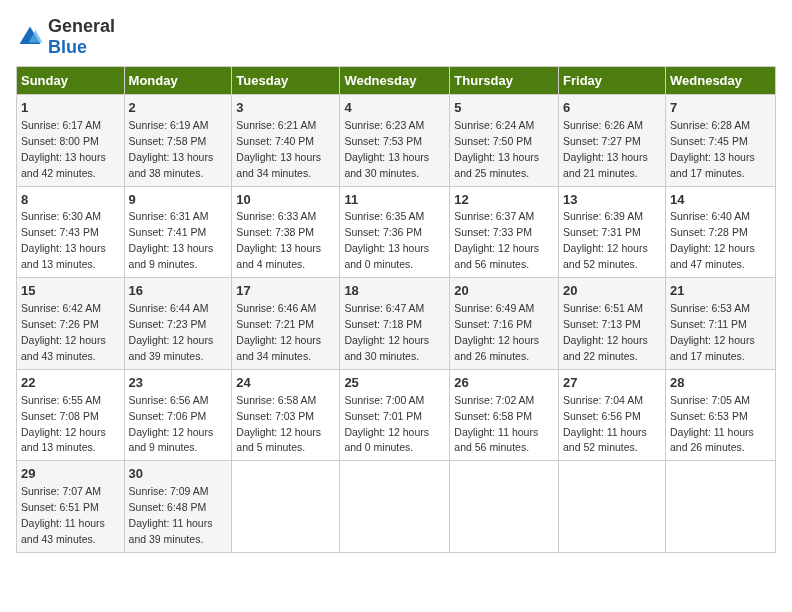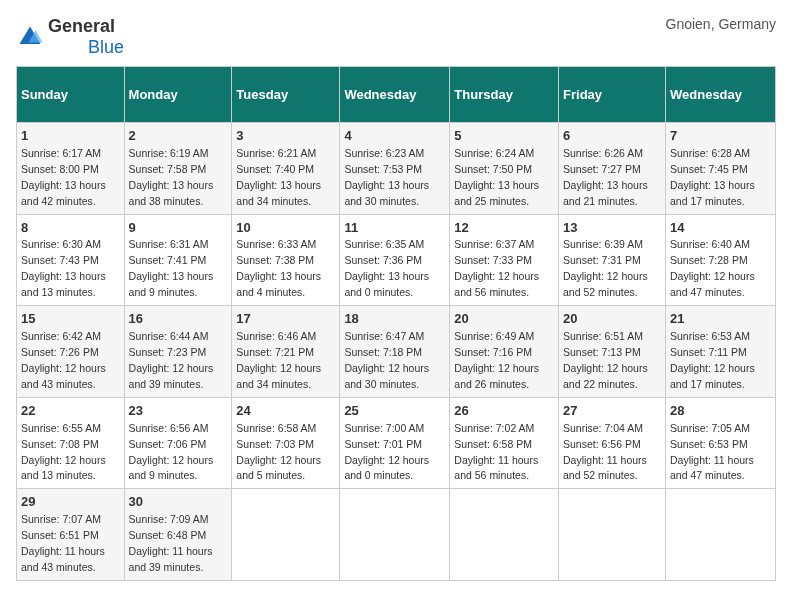--- a/index.html
+++ b/index.html
@@ -22,23 +22,22 @@
       gap: 4px;
     }
     .logo-text-general {
       font-size: 18px;
       font-weight: bold;
       color: #333;
       text-align: center;
     }
     .logo-text-blue {
       font-size: 18px;
-      font-weight: normal;
+      font-weight: bold;
       color: #1a6bbd;
-      margin-left: 40px;
     }
     .logo-icon {
       width: 28px;
       height: 28px;
     }
     .title-area {
       text-align: right;
     }
     .month-title {
       font-size: 32px;
@@ -48,23 +47,23 @@
     .location-title {
       font-size: 14px;
       color: #555;
     }
     table {
       width: 100%;
       border-collapse: collapse;
       font-size: 11px;
     }
     thead tr th {
-      background-color: #0f766e;
+      background-color: #4d7c0f;
       color: #fff;
-      padding: 20px 4px;
+      padding: 6px 4px;
       text-align: left;
       font-size: 13px;
       font-weight: bold;
       border: 1px solid #ccc;
     }
     tbody tr td {
       vertical-align: top;
       padding: 4px 4px;
       border: 1px solid #ccc;
       height: 80px;
@@ -99,21 +98,20 @@
     <svg class="logo-icon" viewBox="0 0 40 40">
       <polygon points="20,5 35,30 5,30" fill="#1a6bbd"></polygon>
       <polygon points="28,10 38,28 18,28" fill="#5aafee" opacity="0.7"></polygon>
     </svg>
     <div>
       <span class="logo-text-general">General</span><br>
       <span class="logo-text-blue">Blue</span>
     </div>
   </div>
   <div class="title-area">
-    <div class="location-title">Gnoien, Germany</div>
   </div>
 </div>
 
 <table>
   <thead>
     <tr id="col-headers">
     <th>Sunday</th>
         <th>Monday</th>
         <th>Tuesday</th>
         <th>Wednesday</th>
@@ -150,21 +148,21 @@
         <td><span class="day-num">20</span><span class="day-info">Sunrise: 6:51 AM</span><br><span class="day-info">Sunset: 7:13 PM</span><br><span class="day-info">Daylight: 12 hours and 22 minutes.</span></td>
         <td><span class="day-num">21</span><span class="day-info">Sunrise: 6:53 AM</span><br><span class="day-info">Sunset: 7:11 PM</span><br><span class="day-info">Daylight: 12 hours and 17 minutes.</span></td>
       </tr>
       <tr>
         <td><span class="day-num">22</span><span class="day-info">Sunrise: 6:55 AM</span><br><span class="day-info">Sunset: 7:08 PM</span><br><span class="day-info">Daylight: 12 hours and 13 minutes.</span></td>
         <td><span class="day-num">23</span><span class="day-info">Sunrise: 6:56 AM</span><br><span class="day-info">Sunset: 7:06 PM</span><br><span class="day-info">Daylight: 12 hours and 9 minutes.</span></td>
         <td><span class="day-num">24</span><span class="day-info">Sunrise: 6:58 AM</span><br><span class="day-info">Sunset: 7:03 PM</span><br><span class="day-info">Daylight: 12 hours and 5 minutes.</span></td>
         <td><span class="day-num">25</span><span class="day-info">Sunrise: 7:00 AM</span><br><span class="day-info">Sunset: 7:01 PM</span><br><span class="day-info">Daylight: 12 hours and 0 minutes.</span></td>
         <td><span class="day-num">26</span><span class="day-info">Sunrise: 7:02 AM</span><br><span class="day-info">Sunset: 6:58 PM</span><br><span class="day-info">Daylight: 11 hours and 56 minutes.</span></td>
         <td><span class="day-num">27</span><span class="day-info">Sunrise: 7:04 AM</span><br><span class="day-info">Sunset: 6:56 PM</span><br><span class="day-info">Daylight: 11 hours and 52 minutes.</span></td>
-        <td><span class="day-num">28</span><span class="day-info">Sunrise: 7:05 AM</span><br><span class="day-info">Sunset: 6:53 PM</span><br><span class="day-info">Daylight: 11 hours and 47 minutes.</span></td>
+        <td><span class="day-num">28</span><span class="day-info">Sunrise: 7:05 AM</span><br><span class="day-info">Sunset: 6:53 PM</span><br><span class="day-info">Daylight: 11 hours and 26 minutes.</span></td>
       </tr>
       <tr>
         <td><span class="day-num">29</span><span class="day-info">Sunrise: 7:07 AM</span><br><span class="day-info">Sunset: 6:51 PM</span><br><span class="day-info">Daylight: 11 hours and 43 minutes.</span></td>
         <td><span class="day-num">30</span><span class="day-info">Sunrise: 7:09 AM</span><br><span class="day-info">Sunset: 6:48 PM</span><br><span class="day-info">Daylight: 11 hours and 39 minutes.</span></td>
         <td class="empty"></td>
         <td class="empty"></td>
         <td class="empty"></td>
         <td class="empty"></td>
         <td class="empty"></td>
       </tr>

